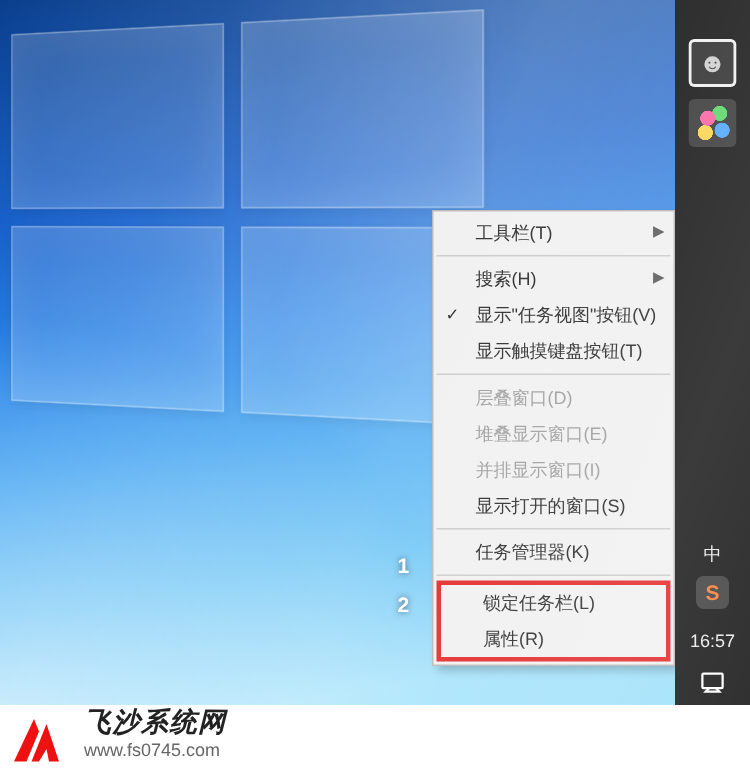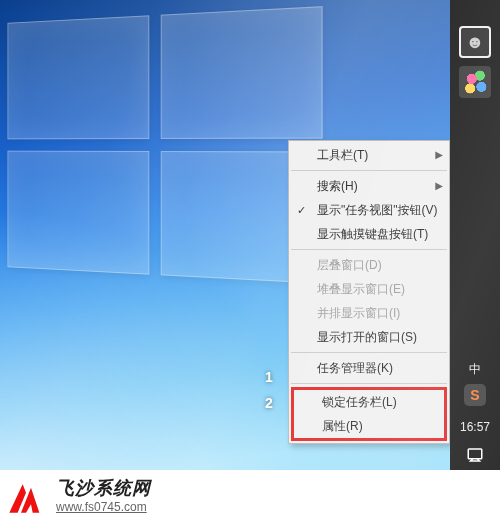--- a/index.html
+++ b/index.html
@@ -145,28 +145,28 @@
     font-weight: 600;
     text-shadow: 0 0 4px rgba(0,0,0,0.6);
   }
 
   
   .watermark {
     position: absolute;
     left: 0; bottom: 0;
     width: 500px; height: 50px;
     background: #fff;
-    display: flex; align-items: center;
+    display: flex; align-items: flex-start;
     padding-left: 6px;
     gap: 10px;
   }
   .wm-logo { width: 40px; height: 40px; flex: 0 0 40px; }
   .wm-text { display: flex; flex-direction: column; line-height: 1.2; }
   .wm-title { font-size: 18px; font-weight: 700; color: #222; font-style: italic; letter-spacing: 1px; }
-  .wm-url { font-size: 12px; color: #666; text-decoration: underline; }
+  .wm-url { font-size: 12px; color: #666; }
 </style>
 </head>
 <body>
 
 <div class="desktop">
   <div class="win-logo">
     <div></div>
       <div></div>
       <div></div>
       <div></div>

